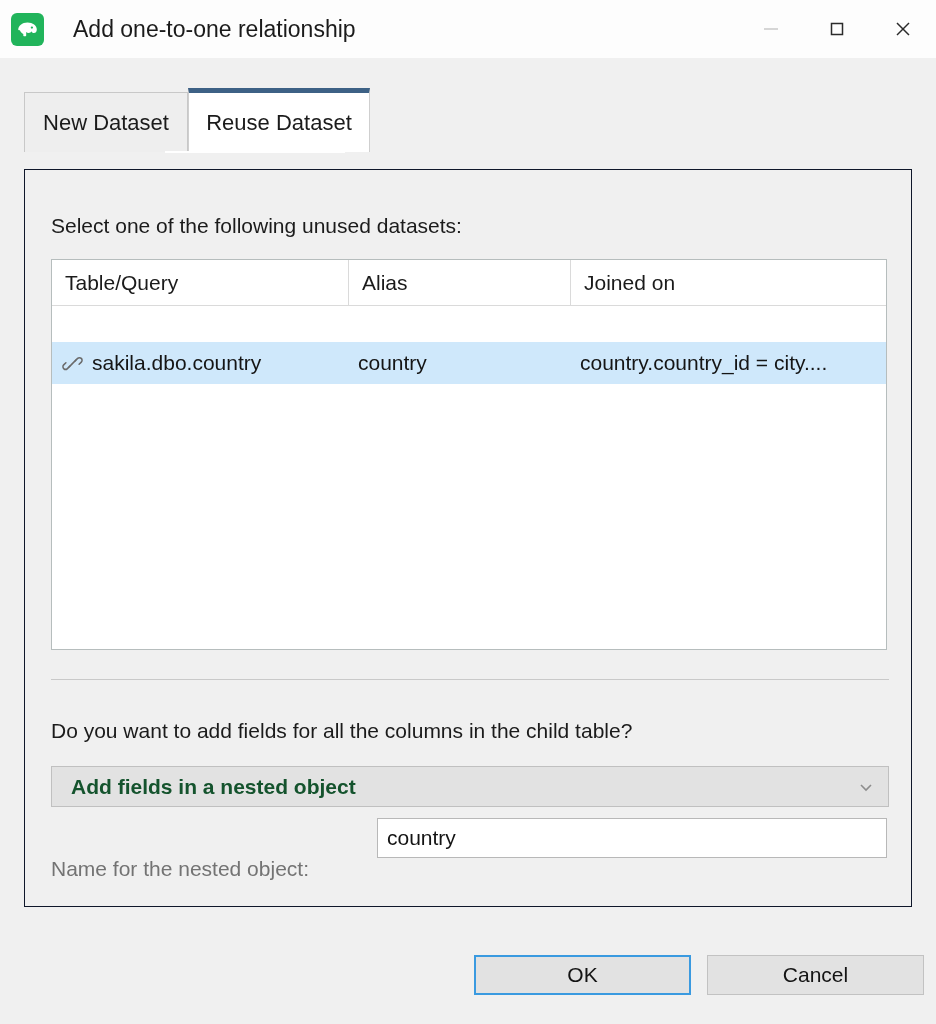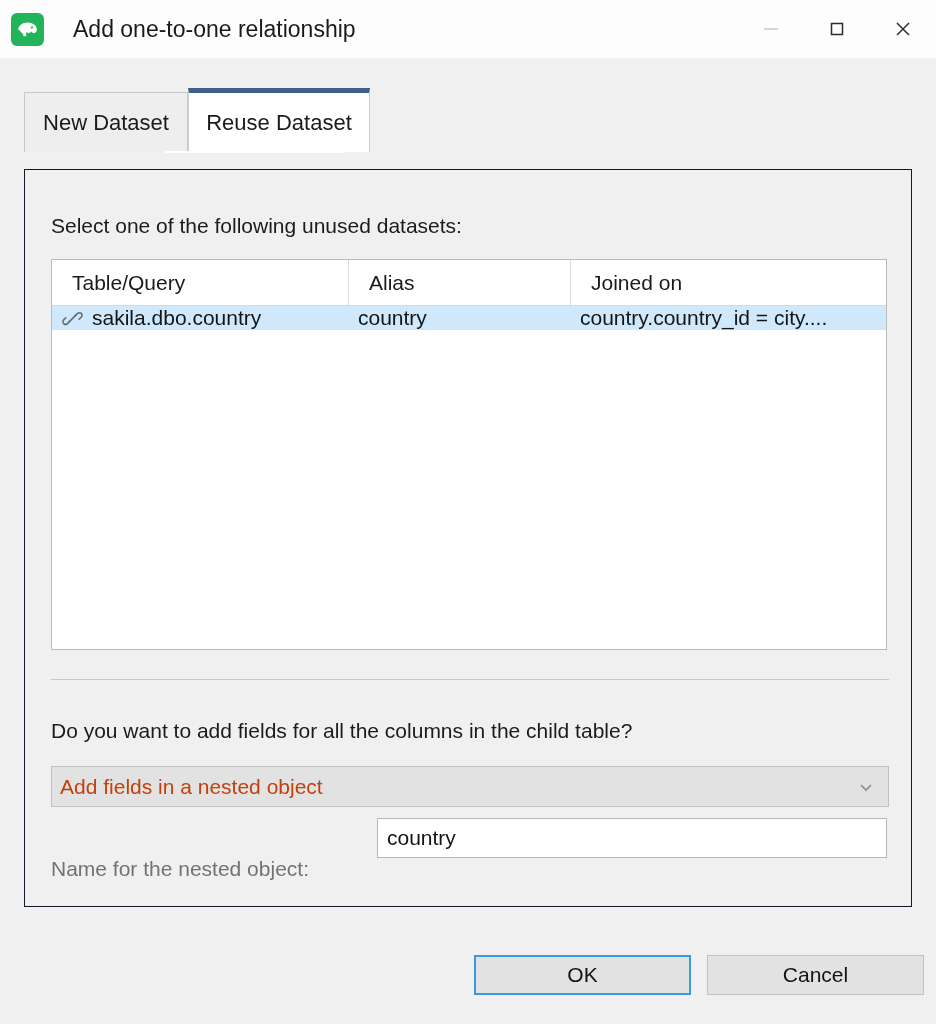--- a/index.html
+++ b/index.html
@@ -150,36 +150,37 @@
     box-sizing: border-box;
     border-bottom: 1px solid #dadada;
     background: #ffffff;
   }
   .lb-header .cell {
     box-sizing: border-box;
     font-size: 21px;
     color: #1b1b1b;
     display: flex;
     align-items: center;
-    padding-left: 20px;
+    padding-left: 13px;
     white-space: nowrap;
     overflow: hidden;
     border-right: 1px solid #dadada;
   }
   .lb-header .cell:last-child { border-right: none; }
   .col-1 { width: 297px; }
   .col-2 { width: 222px; }
   .col-3 { flex: 1; }
 
   .lb-row {
     display: flex;
-    height: 24px;
+    height: 42px;
     box-sizing: border-box;
     background: #cfe8fb;
     align-items: center;
+    margin-top: 36px;
   }
   .lb-row .cell {
     box-sizing: border-box;
     font-size: 21px;
     color: #151515;
     display: flex;
     align-items: center;
     padding-left: 9px;
     white-space: nowrap;
     overflow: hidden;
@@ -219,25 +220,26 @@
     width: 838px;
     height: 41px;
     box-sizing: border-box;
     background: #e2e2e2;
     border: 1px solid #c0c0c0;
     display: flex;
     align-items: center;
   }
   .combo-value {
     font-size: 21px;
-    color: #c2410c;
-    padding-left: 8px;
+    color: #14532d;
+    padding-left: 19px;
     white-space: nowrap;
     flex: 1;
     overflow: hidden;
+    font-weight: bold;
   }
   .combo-arrow {
     width: 44px;
     display: flex;
     align-items: center;
     justify-content: center;
   }
 
   
   .name-label {

